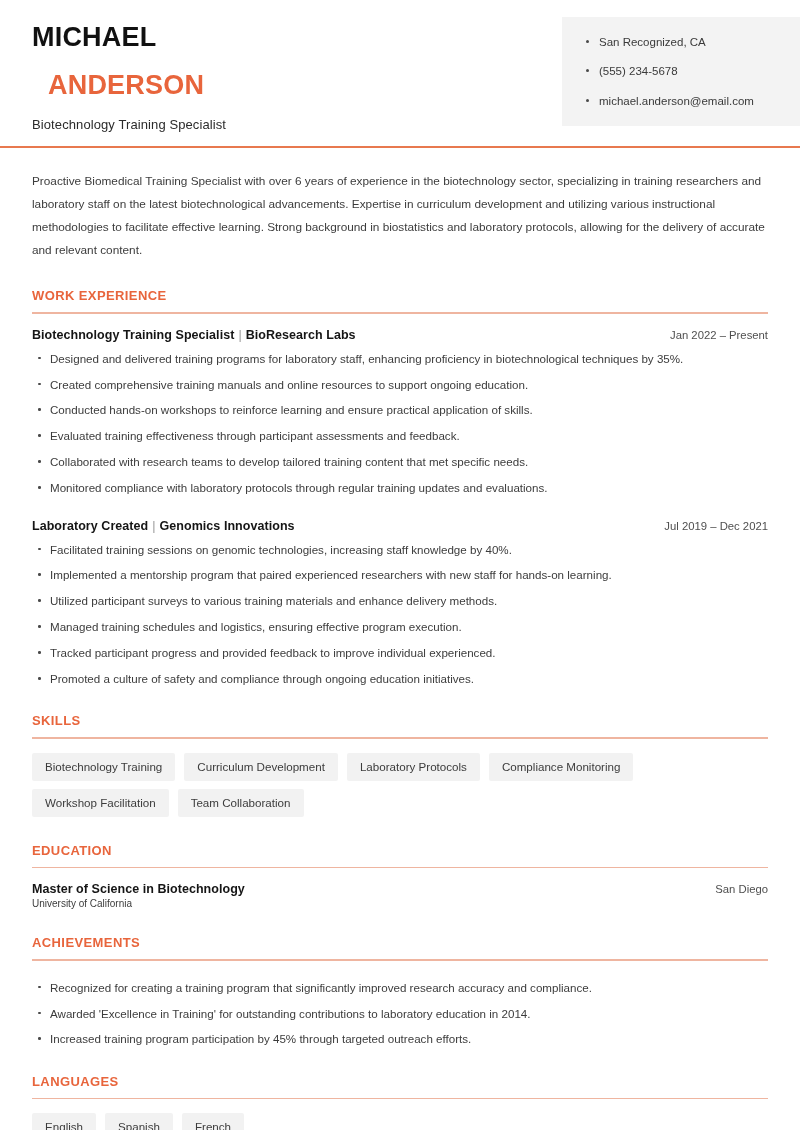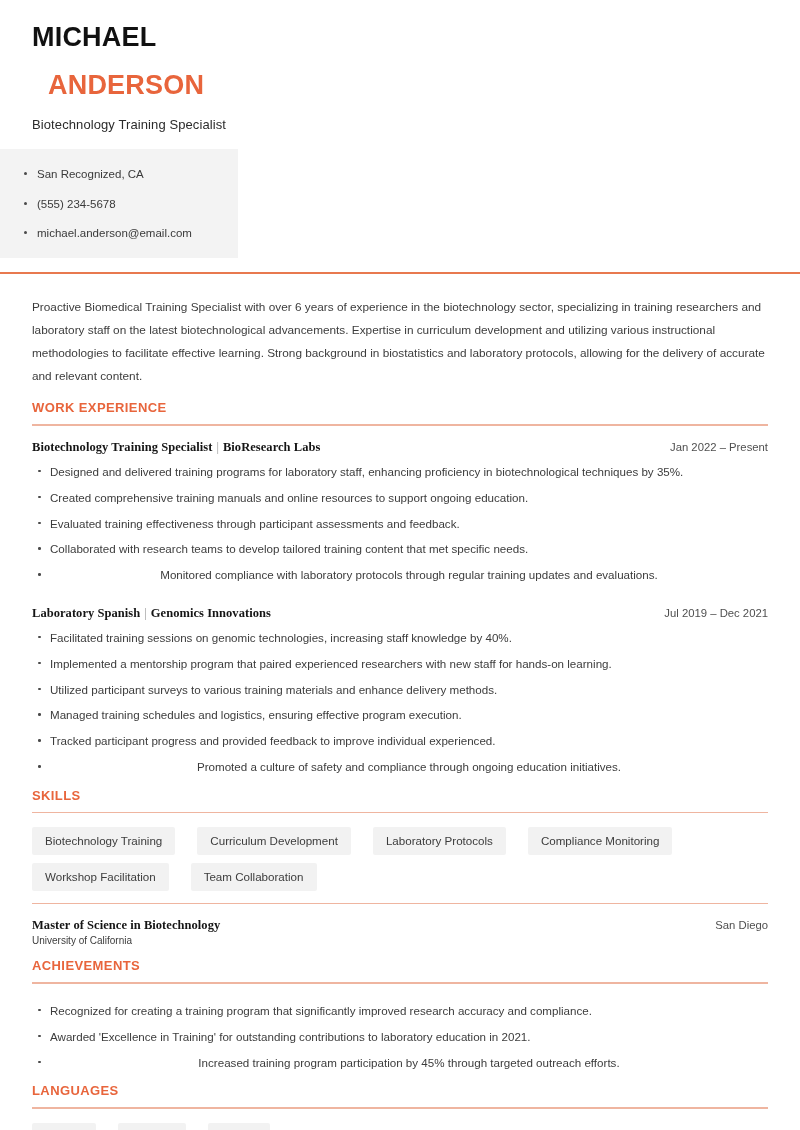--- a/index.html
+++ b/index.html
@@ -24,21 +24,20 @@
   }
 
   
   .header {
     position: relative;
     display: flex;
     align-items: flex-start;
     justify-content: space-between;
     padding: 0;
     min-height: 120px;
-    flex-direction: column;
   }
   .header-left {
     padding: 22px 0 0 32px;
     flex: 0 0 auto;
   }
   .name-first {
     font-size: 27px;
     font-weight: bold;
     letter-spacing: 0.2px;
     line-height: 1.17;
@@ -107,21 +106,21 @@
 
   .summary {
     font-size: 11.8px;
     line-height: 1.95;
     color: #3c3c3c;
     margin: 22px 0 0 0;
     text-align: left;
   }
 
   .section {
-    margin-top: 12px;
+    margin-top: 26px;
   }
   .section-title {
     font-size: 13px;
     font-weight: bold;
     color: #E8653C;
     letter-spacing: 0.4px;
     margin: 0 0 9px 0;
   }
   .section-rule {
     height: 1.5px;
@@ -136,21 +135,20 @@
     display: flex;
     justify-content: space-between;
     align-items: baseline;
     margin-bottom: 8px;
   }
   .entry-title {
     font-size: 12.5px;
     font-weight: bold;
     color: #151515;
     letter-spacing: 0.05px;
-    font-family: Liberation Serif, serif;
   }
   .pipe {
     display: inline-block;
     font-weight: normal;
     color: #9a9a9a;
     padding: 0 4px;
   }
   .entry-date {
     font-size: 11.3px;
     color: #4f4f4f;
@@ -169,36 +167,36 @@
     padding: 0;
   }
   ul.bullets li {
     position: relative;
     font-size: 11.6px;
     color: #3c3c3c;
     line-height: 1.5;
     padding-left: 18px;
     margin-bottom: 8.5px;
   }
-  ul.bullets li:last-child { margin-bottom: 0; text-align: center; }
+  ul.bullets li:last-child { margin-bottom: 0; }
   ul.bullets li::before {
     content: "";
     position: absolute;
     left: 6px;
     top: 7px;
     width: 2.6px;
     height: 2.6px;
     border-radius: 50%;
     background: #4a4a4a;
   }
 
   .chips {
     display: flex;
     flex-wrap: wrap;
-    gap: 8px 22px;
+    gap: 8px 9px;
   }
   .chip {
     background: #F2F2F2;
     border-radius: 2px;
     padding: 7px 13px;
     font-size: 11.6px;
     color: #3c3c3c;
     line-height: 1.2;
     white-space: nowrap;
   }
@@ -233,29 +231,30 @@
       <div class="section-rule"></div>
 
       <div class="entry">
         <div class="entry-head">
           <div class="entry-title"><span>Biotechnology Training Specialist</span><span class="pipe">|</span><span>BioResearch Labs</span></div>
           <div class="entry-date">Jan 2022 – Present</div>
         </div>
         <ul class="bullets">
           <li>Designed and delivered training programs for laboratory staff, enhancing proficiency in biotechnological techniques by 35%.</li>
           <li>Created comprehensive training manuals and online resources to support ongoing education.</li>
+          <li>Conducted hands-on workshops to reinforce learning and ensure practical application of skills.</li>
           <li>Evaluated training effectiveness through participant assessments and feedback.</li>
           <li>Collaborated with research teams to develop tailored training content that met specific needs.</li>
           <li>Monitored compliance with laboratory protocols through regular training updates and evaluations.</li>
         </ul>
       </div>
 
       <div class="entry" style="margin-top:22px;">
         <div class="entry-head">
-          <div class="entry-title"><span>Laboratory Spanish</span><span class="pipe">|</span><span>Genomics Innovations</span></div>
+          <div class="entry-title"><span>Laboratory Created</span><span class="pipe">|</span><span>Genomics Innovations</span></div>
           <div class="entry-date">Jul 2019 – Dec 2021</div>
         </div>
         <ul class="bullets">
           <li>Facilitated training sessions on genomic technologies, increasing staff knowledge by 40%.</li>
           <li>Implemented a mentorship program that paired experienced researchers with new staff for hands-on learning.</li>
           <li>Utilized participant surveys to various training materials and enhance delivery methods.</li>
           <li>Managed training schedules and logistics, ensuring effective program execution.</li>
           <li>Tracked participant progress and provided feedback to improve individual experienced.</li>
           <li>Promoted a culture of safety and compliance through ongoing education initiatives.</li>
         </ul>
@@ -269,36 +268,37 @@
         <span class="chip">Biotechnology Training</span>
         <span class="chip">Curriculum Development</span>
         <span class="chip">Laboratory Protocols</span>
         <span class="chip">Compliance Monitoring</span>
         <span class="chip">Workshop Facilitation</span>
         <span class="chip">Team Collaboration</span>
       </div>
     </div>
 
     <div class="section">
+      <div class="section-title">EDUCATION</div>
       <div class="section-rule"></div>
       <div class="entry">
         <div class="entry-head" style="margin-bottom:2px;gap:42px;">
           <div class="entry-title">Master of Science in Biotechnology</div>
           <div class="entry-date">San Diego</div>
         </div>
         <div class="entry-sub">University of California</div>
       </div>
     </div>
 
     <div class="section">
       <div class="section-title">ACHIEVEMENTS</div>
       <div class="section-rule" style="margin-bottom:18px;"></div>
       <ul class="bullets">
         <li>Recognized for creating a training program that significantly improved research accuracy and compliance.</li>
-        <li>Awarded 'Excellence in Training' for outstanding contributions to laboratory education in 2021.</li>
+        <li>Awarded 'Excellence in Training' for outstanding contributions to laboratory education in 2014.</li>
         <li>Increased training program participation by 45% through targeted outreach efforts.</li>
       </ul>
     </div>
 
     <div class="section">
       <div class="section-title">LANGUAGES</div>
       <div class="section-rule"></div>
       <div class="chips">
         <span class="chip">English</span>
         <span class="chip">Spanish</span>

